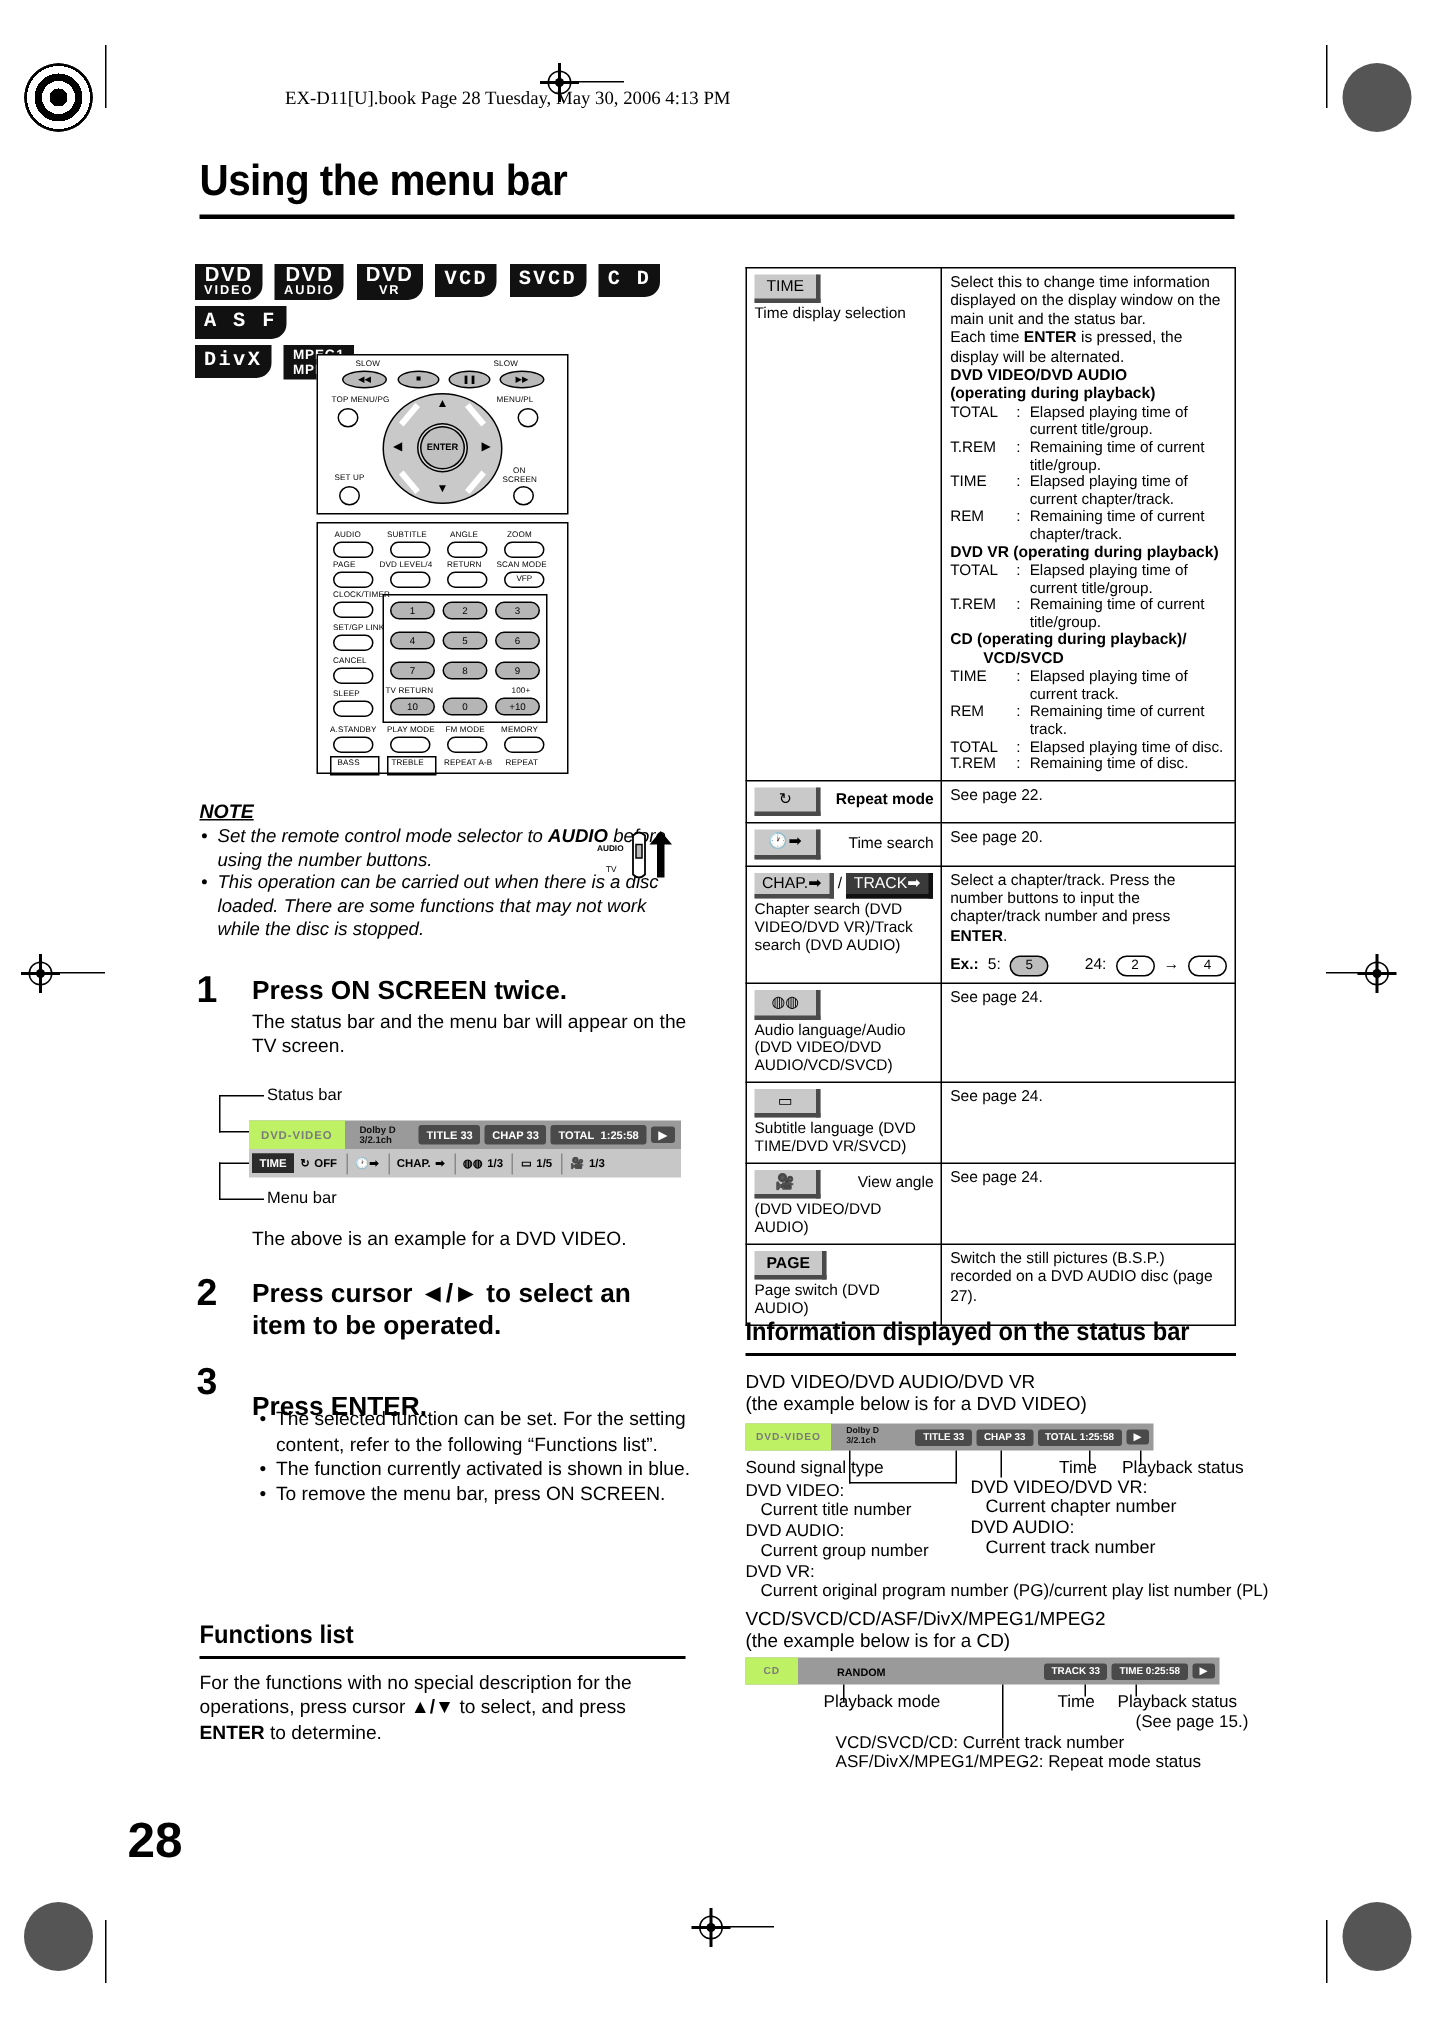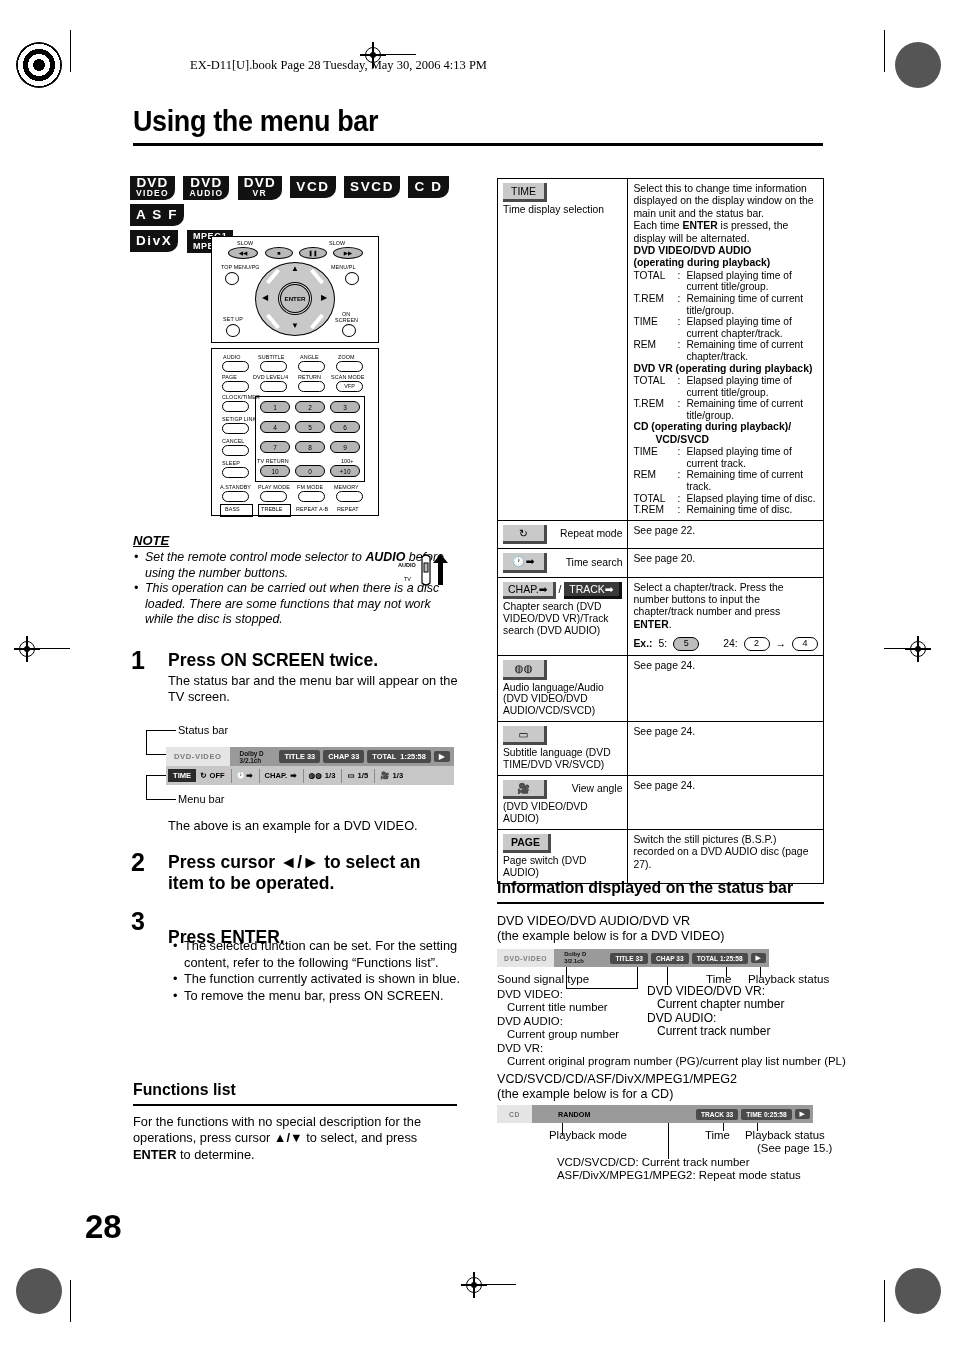--- a/index.html
+++ b/index.html
@@ -24,21 +24,21 @@
          font-family:"Liberation Sans Narrow","Liberation Sans",sans-serif;transform:scaleX(.93);transform-origin:left top;}
   .title-rule{position:absolute;left:133px;top:143px;width:690px;height:3px;background:#000;}
 
   
   .badges{position:absolute;left:130px;top:176px;width:340px;}
   .badge{display:inline-block;background:#111;color:#fff;border-radius:0 0 10px 0;
          text-align:center;vertical-align:top;margin:0 4px 4px 0;padding:1px 6px 2px 6px;box-sizing:border-box;}
   .badge .l1{font-size:13.5px;font-weight:bold;letter-spacing:1.2px;line-height:12px;display:block;}
   .badge .l2{font-size:8.5px;font-weight:bold;letter-spacing:1.3px;line-height:9px;display:block;}
   .badge.one{padding-top:5px;padding-bottom:5px;}
-  .badge.one .l1{letter-spacing:1.6px;}
+  .badge.one .l1{letter-spacing:1.6px;font-family:Liberation Mono, monospace;}
   .badge.two-small .l1{font-size:9px;letter-spacing:.6px;line-height:10px;}
 
   
   .remote{position:absolute;left:211px;top:236px;width:168px;height:280px;}
   .rem-box{position:absolute;left:0;border:1.4px solid #000;box-sizing:border-box;background:#fff;}
   .rem-top{top:0;width:168px;height:107px;}
   .rem-bot{top:112px;width:168px;height:168px;}
   .rem-inner{position:absolute;border:1px solid #000;box-sizing:border-box;}
   .btn-oval{position:absolute;border:1.3px solid #000;border-radius:50%;background:#fff;box-sizing:border-box;}
   .btn-oval.grey{background:#b9b9b9;}
@@ -69,21 +69,21 @@
   .stepbody{position:absolute;font-size:12.8px;line-height:16.4px;}
   .bullets{position:absolute;font-size:12.8px;line-height:16.6px;width:300px;}
   .bullets ul{margin:0;padding-left:12px;list-style:none;}
   .bullets li{margin-bottom:0;}
   .bullets li::before{content:"\2022";position:absolute;margin-left:-11px;}
 
   
   .sbar{position:relative;font-family:"Liberation Sans",sans-serif;}
   .sbar-row1{display:flex;align-items:center;background:#9a9a9a;height:19px;}
   .sbar-row2{display:flex;align-items:center;background:#c7c7c7;height:19px;padding-left:2px;}
-  .disc-cell{background:#e5e5e5;color:#7b7b7b;font-size:7.6px;font-weight:bold;letter-spacing:.6px;
+  .disc-cell{background:#bef264;color:#7b7b7b;font-size:7.6px;font-weight:bold;letter-spacing:.6px;
              padding:0 8px;height:19px;display:flex;align-items:center;}
   .sig-cell{font-size:6.4px;color:#111;line-height:7px;padding:0 10px;font-weight:bold;}
   .pill{background:#4a4a4a;color:#fff;font-size:7.4px;font-weight:bold;padding:2px 5px;border-radius:2px;margin-right:3px;white-space:nowrap;}
   .playbtn{background:#4a4a4a;color:#fff;font-size:8px;padding:1px 5px;border-radius:2px;}
   .mb-item{border:1px solid #7d7d7d;background:#c7c7c7;font-size:7.6px;font-weight:bold;padding:1px 4px;margin-right:4px;
            display:flex;align-items:center;gap:2px;white-space:nowrap;}
   .mb-item.sel{background:#2b2b2b;color:#fff;border-color:#2b2b2b;}
   .mb-plain{font-size:7.6px;font-weight:bold;display:flex;align-items:center;gap:3px;margin-right:6px;white-space:nowrap;}
 
   
@@ -461,21 +461,21 @@
               <span class="c">:</span>
               <span class="v">Remaining time of disc.</span>
             </div>
       </td>
     </tr>
 
     <tr>
       <td class="col-a">
         <div style="display:flex;align-items:center;">
           <span class="fbtn"><span>↻</span></span>
-          <span style="margin-left:auto;">Repeat mode</span>
+          <span style="margin-left:auto;font-weight:bold;">Repeat mode</span>
         </div>
       </td>
       <td>See page 22.</td>
     </tr>
 
     <tr>
       <td class="col-a">
         <div style="display:flex;align-items:center;">
           <span class="fbtn"><span>🕐➡</span></span>
           <span style="margin-left:auto;">Time search</span>

